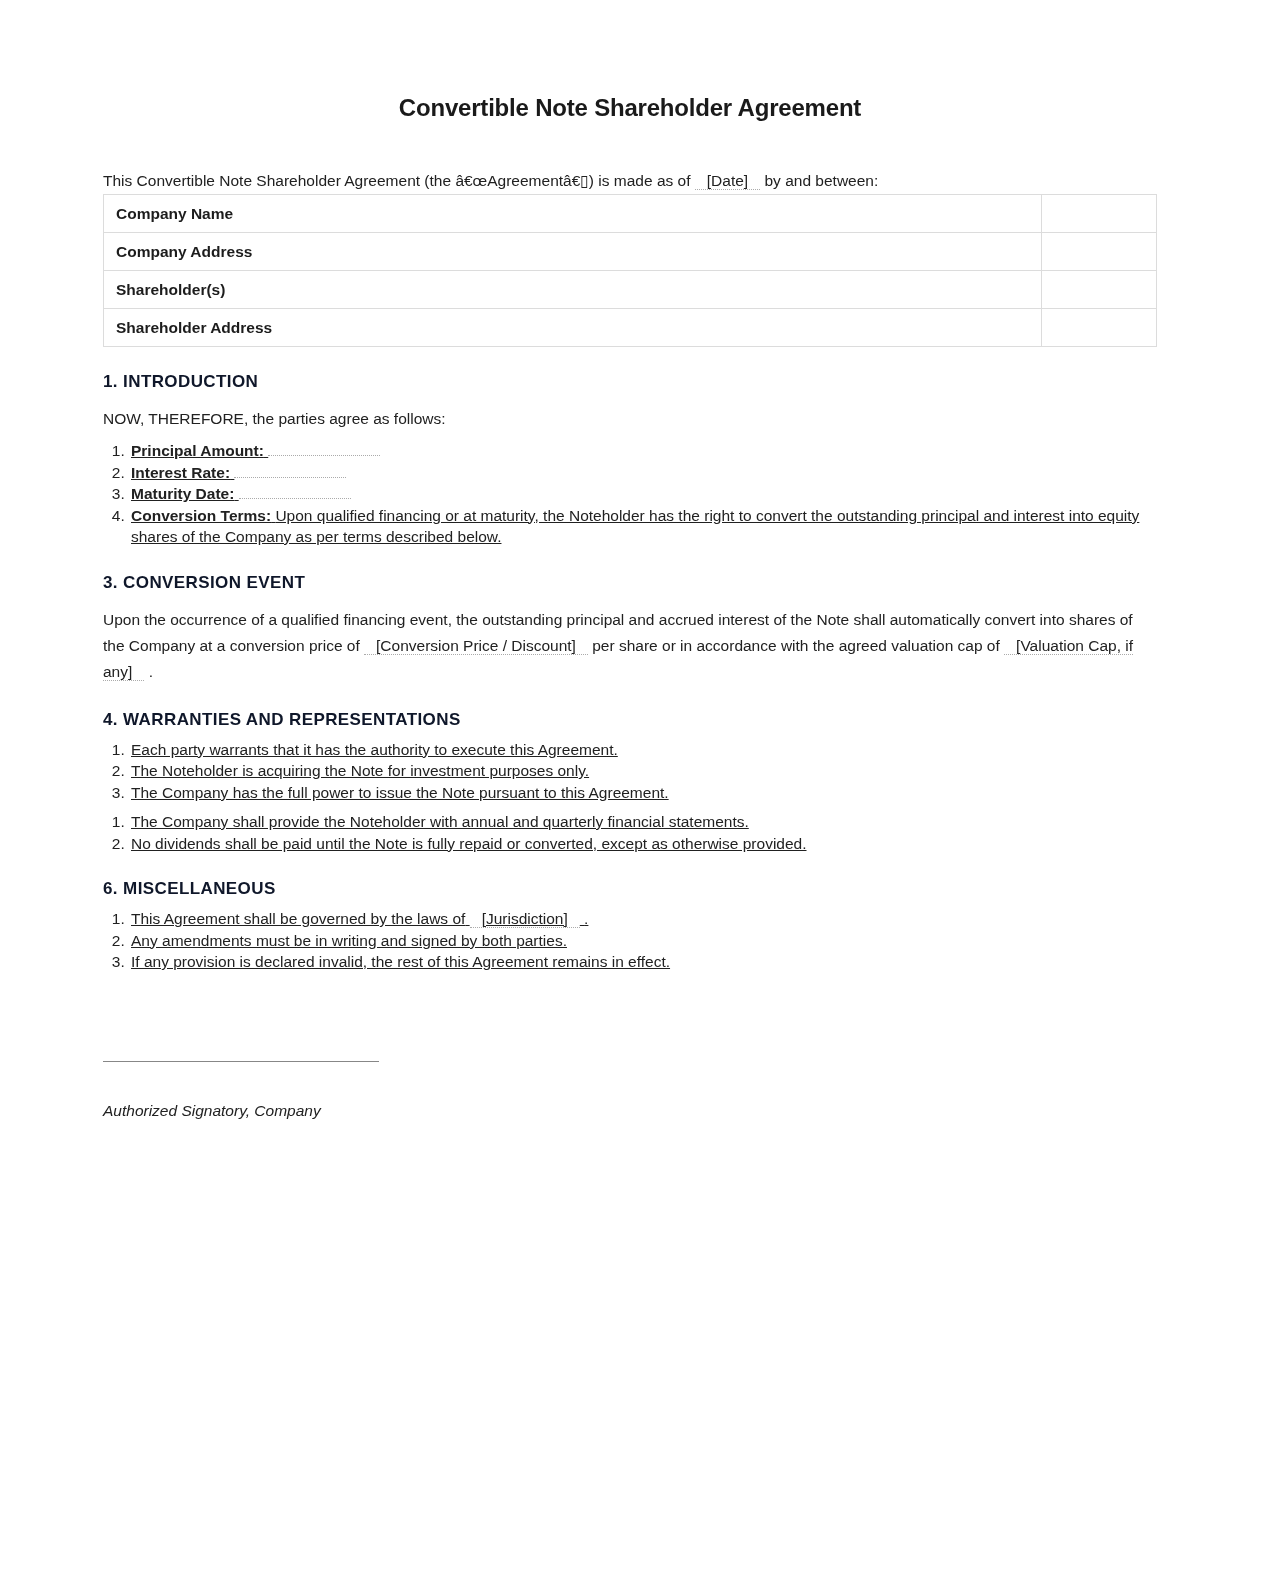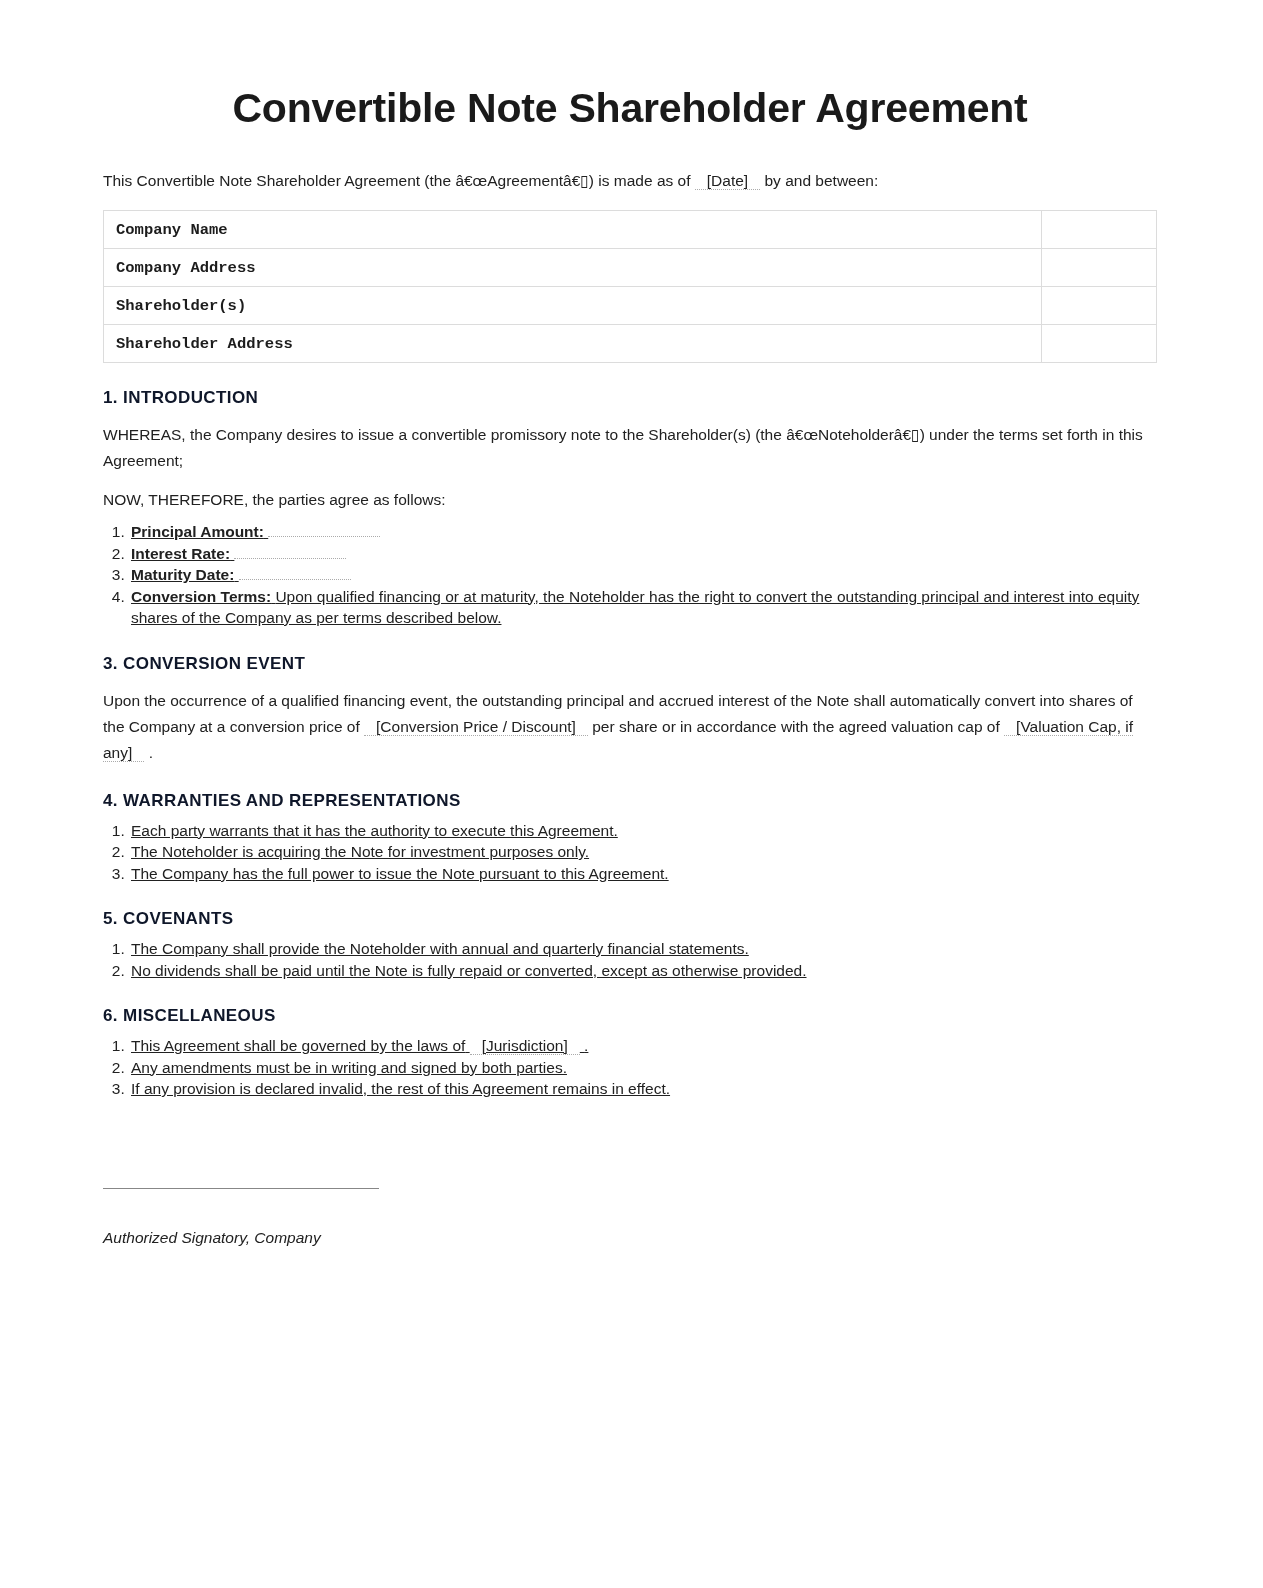--- a/index.html
+++ b/index.html
@@ -11,33 +11,31 @@
   }
   .page {
     width: 1054px;
     margin-left: 103px;
     color: #212121;
     font-size: 15.5px;
     padding-bottom: 290px;
   }
   h1.doc-title {
     margin: 89px 0 0 0;
-    font-size: 41px;
+    font-size: 24px;
     line-height: 38px;
     font-weight: 700;
     text-align: center;
     color: #1a1a1a;
     letter-spacing: -0.2px;
   }
   p.intro { margin: 41px 0 0 0; line-height: 26px; }
   table.parties {
     border-collapse: collapse;
     width: 100%;
-    margin-top: 16px;
-    font-family: Liberation Mono, monospace;
   }
   table.parties td {
     border: 1px solid #dcdcdc;
     height: 38px;
     padding: 0 12px;
     vertical-align: middle;
   }
   td.cell-label { font-weight: 700; color: #1c1c1c; }
   td.cell-value { width: 115px; }
   h2.sec-heading {
@@ -109,21 +107,20 @@
       </tr>
       <tr>
         <td class="cell-label">Shareholder Address</td>
         <td class="cell-value"></td>
       </tr>
     </tbody>
   </table>
 
   <section>
     <h2 class="sec-heading">1. INTRODUCTION</h2>
-    <p class="body-para">WHEREAS, the Company desires to issue a convertible promissory note to the Shareholder(s) (the â€œNoteholderâ€▯) under the terms set forth in this Agreement;</p>
     <p class="body-para">NOW, THEREFORE, the parties agree as follows:</p>
   </section>
 
   <section>
     <ol class="sec-list">
       <li>
         <strong>Principal Amount:</strong>
         <span class="blank"></span>
       </li>
       <li>
@@ -155,21 +152,20 @@
   <section>
     <h2 class="sec-heading">4. WARRANTIES AND REPRESENTATIONS</h2>
     <ol class="sec-list">
       <li>Each party warrants that it has the authority to execute this Agreement.</li>
       <li>The Noteholder is acquiring the Note for investment purposes only.</li>
       <li>The Company has the full power to issue the Note pursuant to this Agreement.</li>
     </ol>
   </section>
 
   <section>
-    <h2 class="sec-heading">5. COVENANTS</h2>
     <ol class="sec-list">
       <li>The Company shall provide the Noteholder with annual and quarterly financial statements.</li>
       <li>No dividends shall be paid until the Note is fully repaid or converted, except as otherwise provided.</li>
     </ol>
   </section>
 
   <section>
     <h2 class="sec-heading">6. MISCELLANEOUS</h2>
     <ol class="sec-list">
       <li>

